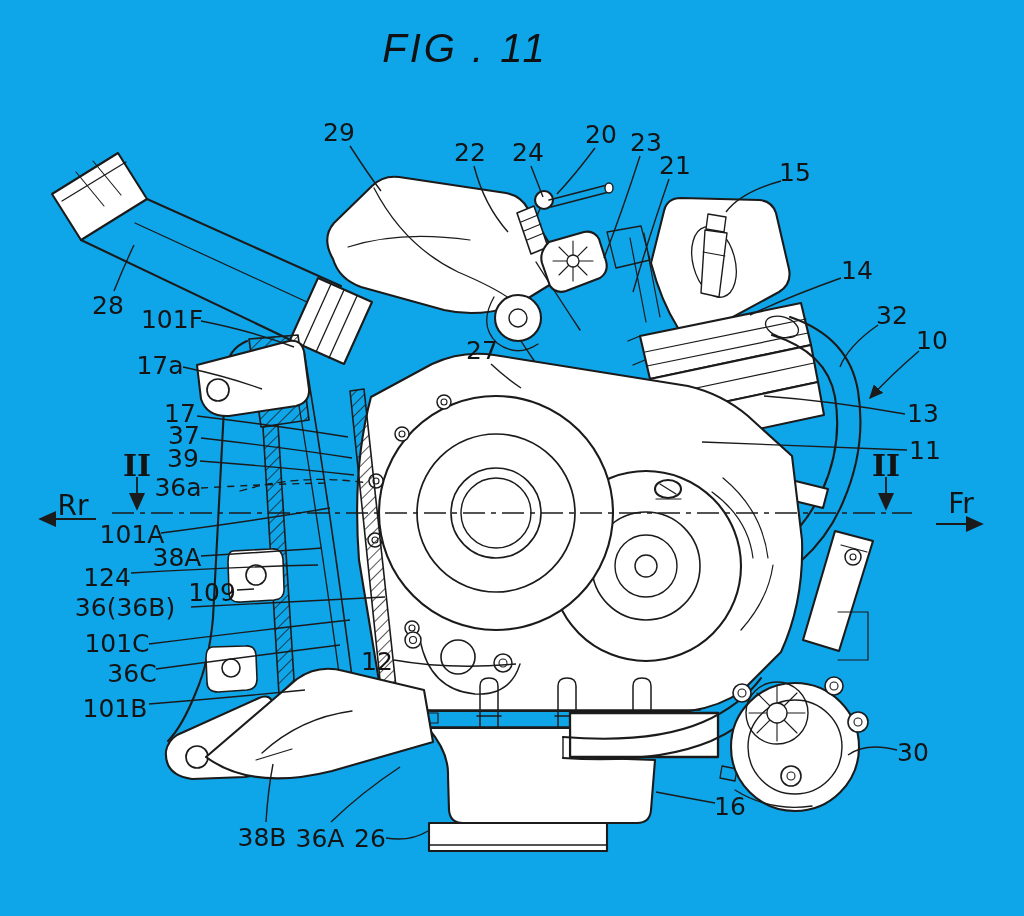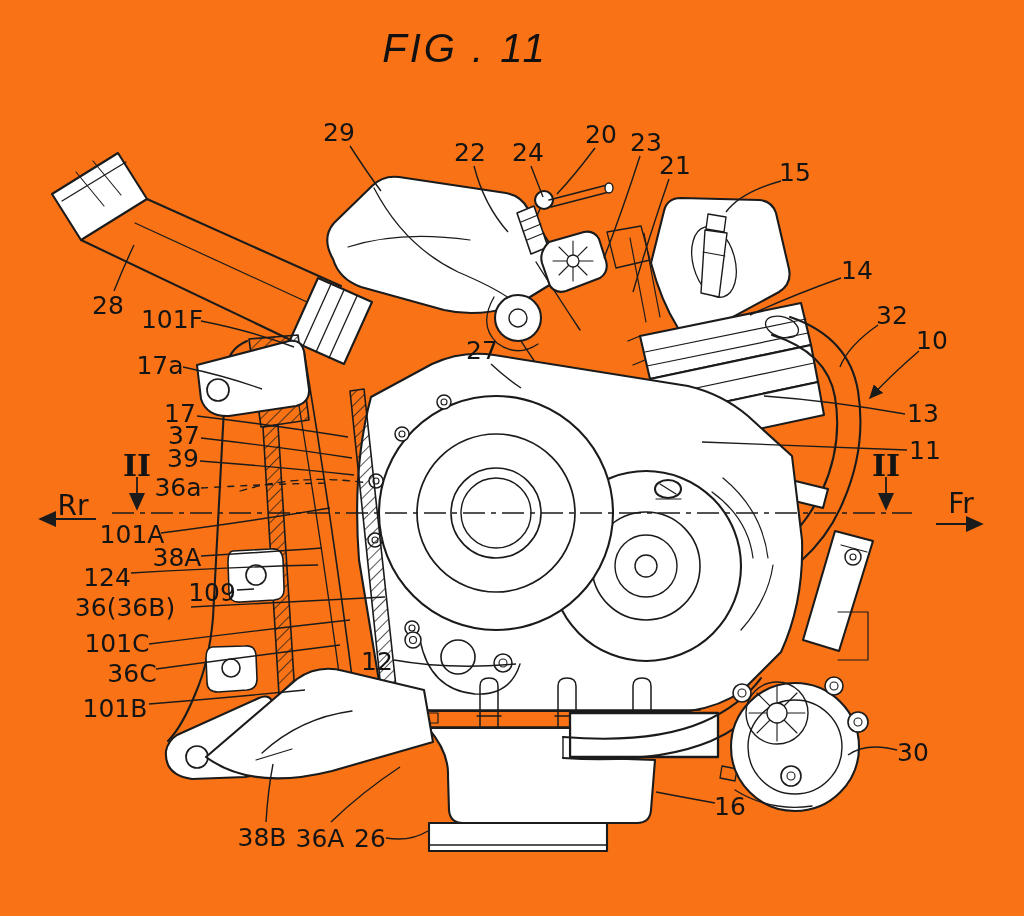--- a/index.html
+++ b/index.html
@@ -1,16 +1,16 @@
 <!DOCTYPE html>
 <html><head>
 <meta charset="utf-8">
 <style>
   html,body{margin:0;padding:0;background:#ffffff;}
-  #stage{position:relative;width:1024px;height:916px;background:#f97316;overflow:hidden;}
+  #stage{position:relative;width:1024px;height:916px;background:#0ea5e9;overflow:hidden;}
   svg{position:absolute;left:0;top:0;}
   .title{font:italic 40px "Liberation Sans",sans-serif;fill:#111;letter-spacing:3px;}
   text.ref{font:25px "DejaVu Sans",sans-serif;fill:#141414;text-anchor:middle;}
   text.dir{font:28px "DejaVu Sans",sans-serif;fill:#141414;text-anchor:middle;}
   text.sec{font:bold 30px "DejaVu Serif",serif;fill:#141414;text-anchor:middle;}
   .leader{fill:none;stroke:#1b1b1b;stroke-width:1.4;}
   .leader.dashed{stroke-dasharray:7 6;}
   .cl{fill:none;stroke:#1b1b1b;stroke-width:1.3;stroke-dasharray:22 6 5 6;}
   .arr{fill:none;stroke:#1b1b1b;stroke-width:1.8;}
 </style>

